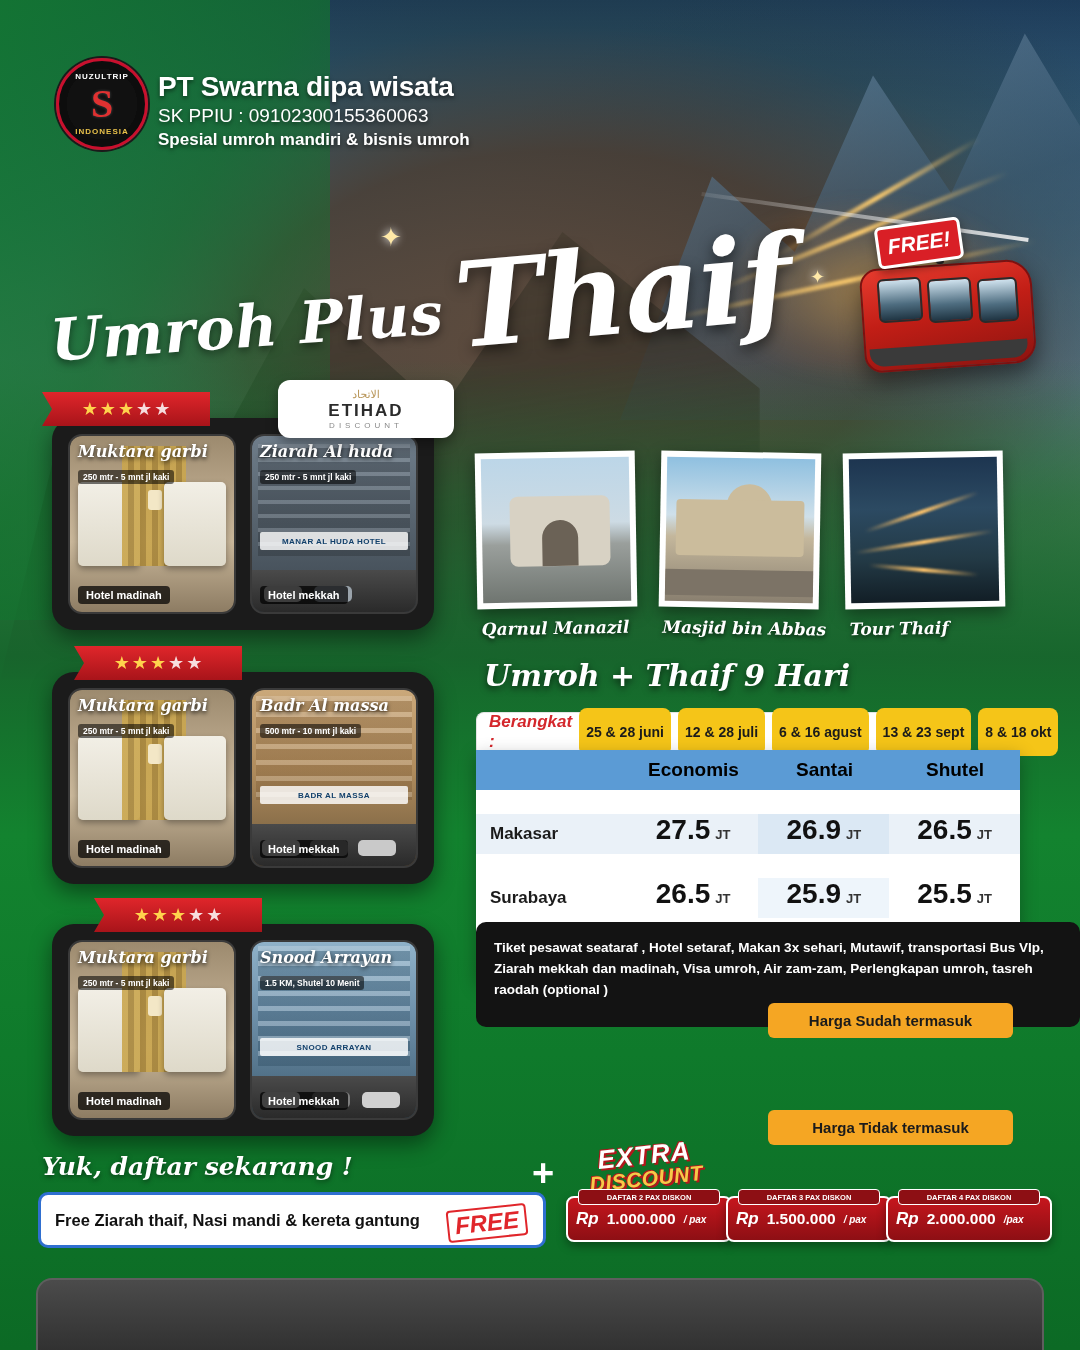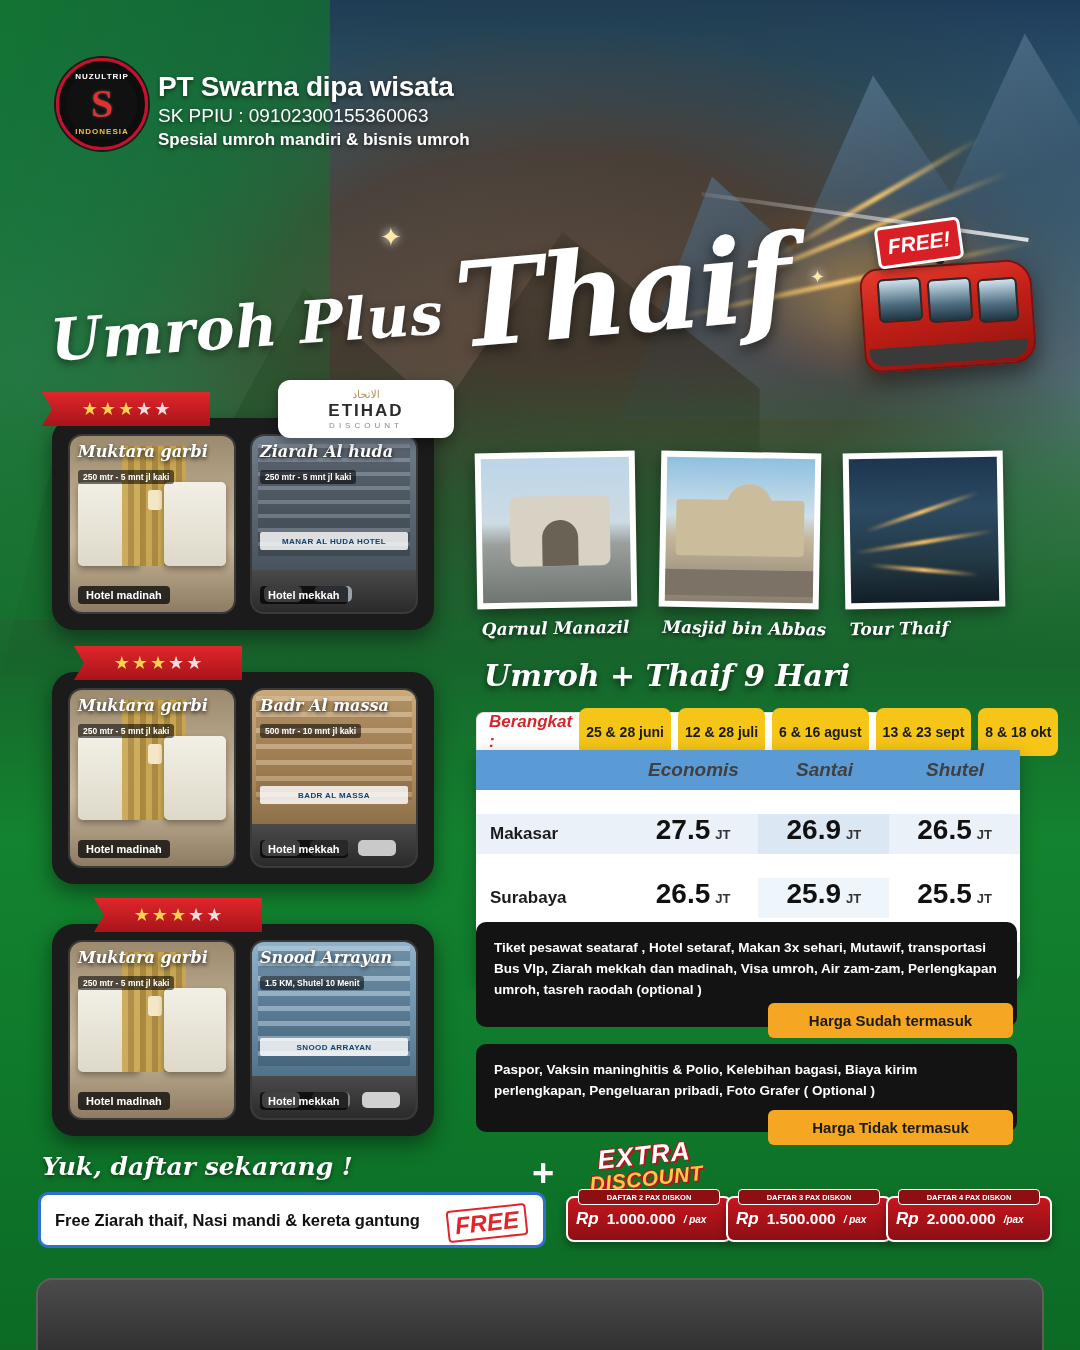--- a/index.html
+++ b/index.html
@@ -302,33 +302,33 @@
   .depart-label { color: #d4272c; font-weight: 700; font-style: italic; font-size: 17px; }
   .date-chip {
     background: #f5c518; color: #1b1b1b; font-size: 14px; font-weight: 700;
     padding: 16px 7px; border-radius: 8px; white-space: nowrap;
   }
   .price-table {
     position: absolute; left: 476px; top: 750px; width: 544px; z-index: 8;
     background: #fff; border-radius: 0 0 10px 10px; overflow: hidden;
     box-shadow: 0 6px 18px rgba(0,0,0,0.3);
   }
-  .pt-head { display: flex; background: #5b9bd5; color: #404040; font-style: italic; }
+  .pt-head { display: flex; background: #5b9bd5; color: #000000; }
   .pt-head div { font-weight: 700; font-size: 19px; text-align: center; padding: 9px 0; }
   .pt-row { display: flex; align-items: stretch; margin-top: 24px; }
   .pt-row:nth-child(odd) { background: #ffffff; }
   .pt-row:nth-child(even) { background: #eaf1f8; }
   .c-city { width: 152px; padding: 10px 0 10px 14px; font-size: 17px; font-weight: 700; color: #1b1b1b; display: flex; align-items: center;}
   .c-price { width: 131px; display: flex; align-items: baseline; justify-content: center; gap: 5px; }
   .c-price .v { font-size: 28px; font-weight: 700; color: #111; }
   .c-price .u { font-size: 13px; font-weight: 700; color: #333; }
   .pt-row .c-price:nth-child(3) { background: rgba(91,155,213,0.10); }
 
   .info-box {
-    position: absolute; left: 476px; width: 541px; z-index: 8;
+    position: absolute; left: 476px; width: 604px; z-index: 8;
     background: #131313; color: #fff; border-radius: 10px;
     padding: 16px 18px 26px 18px; font-size: 13.5px; line-height: 1.55; font-weight: 700;
   }
   .info-box.a { top: 922px; }
   .info-box.b { top: 1044px; padding-bottom: 30px;}
   .amber-tab {
     position: absolute; z-index: 9; background: #f5a623; color: #1b1b1b;
     font-size: 15px; font-weight: 700; border-radius: 6px;
     padding: 9px 18px; text-align: center;
   }
@@ -623,23 +623,20 @@
           <span class="u">JT</span>
         </div>
     </div>
   </div>
 
   <div class="info-box a">
     <span>Tiket pesawat seataraf , Hotel setaraf, Makan 3x sehari, Mutawif, transportasi Bus VIp, Ziarah mekkah dan madinah, Visa umroh, Air zam-zam, Perlengkapan umroh, tasreh raodah (optional )</span>
   </div>
   <div class="amber-tab a">Harga Sudah termasuk</div>
 
-  <div class="info-box b">
-    <span>Paspor, Vaksin maninghitis &amp; Polio, Kelebihan bagasi, Biaya kirim perlengkapan, Pengeluaran pribadi, Foto Grafer ( Optional )</span>
-  </div>
   <div class="amber-tab b">Harga Tidak termasuk</div>
 
   <div class="yuk">Yuk, daftar sekarang !</div>
   <div class="plus-sign">+</div>
   <div class="extra-disc">
     <div class="e1">EXTRA</div>
     <div class="e2">DISCOUNT</div>
   </div>
 
   <div class="free-strip">

